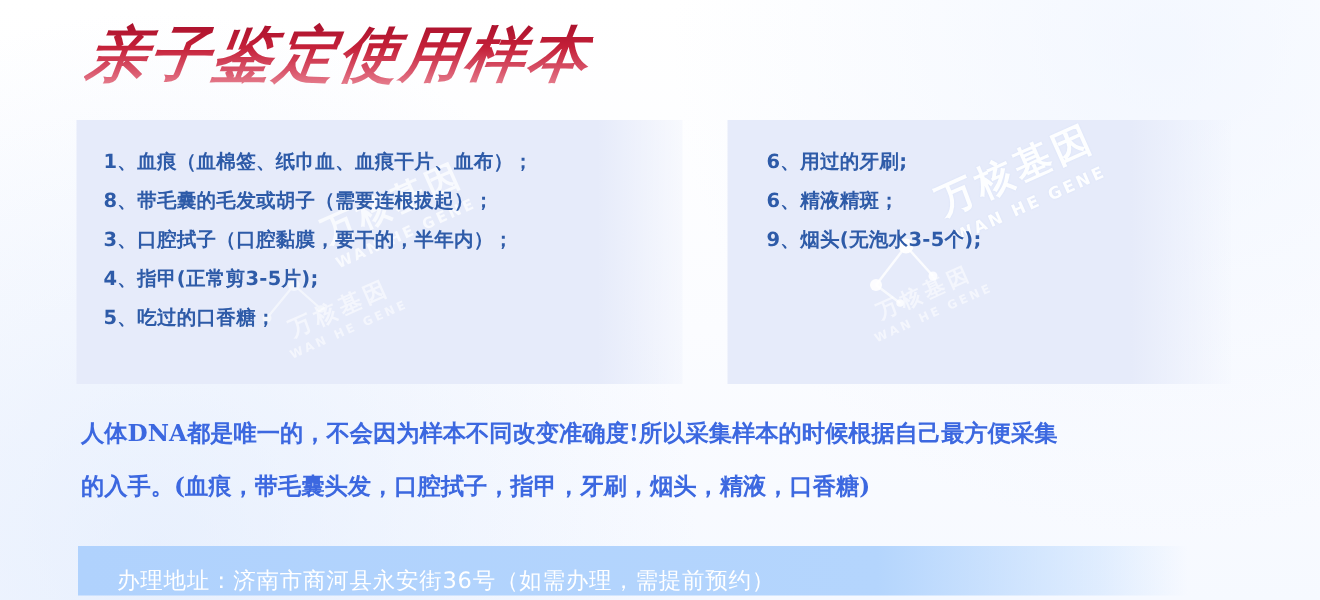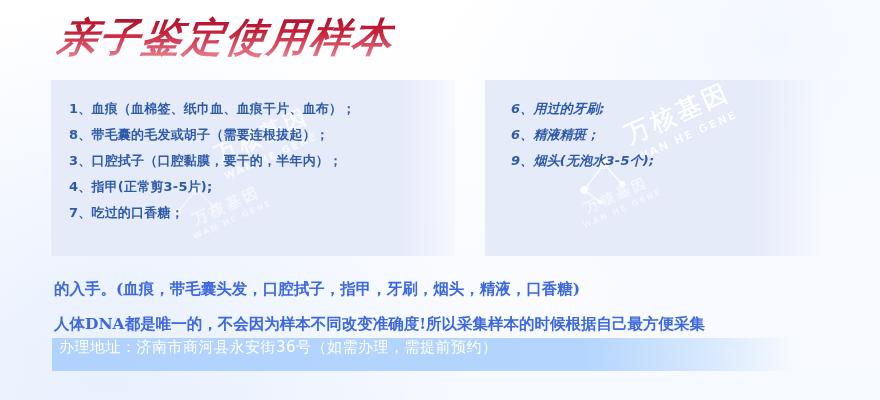--- a/index.html
+++ b/index.html
@@ -62,21 +62,20 @@
     left: 51px;
     width: 404px;
     background: linear-gradient(90deg, #e6ebfa 0%, #e6ebfa 86%, rgba(230,235,250,0.25) 100%);
     padding: 16px 10px 10px 18px;
   }
   #panel-right {
     left: 485px;
     width: 336px;
     background: linear-gradient(90deg, #e6ebfa 0%, #e6ebfa 80%, rgba(230,235,250,0.05) 100%);
     padding: 16px 10px 10px 26px;
-    font-style: italic;
   }
 
   .sample-list {
     list-style: none;
     margin: 0;
     padding: 0;
     position: relative;
     z-index: 2;
   }
   .sample-list li {
@@ -169,27 +168,27 @@
     font-weight: 700;
     color: #3c68e0;
     line-height: 35px;
     letter-spacing: 0px;
   }
 
   
   #address-banner {
     position: absolute;
     left: 52px;
-    top: 338px;
+    top: 364px;
     width: 740px;
     height: 33px;
     background: linear-gradient(90deg, #b0d2fd 0%, #b4d5fd 72%, rgba(180,213,253,0.35) 92%, rgba(180,213,253,0) 100%);
     display: flex;
-    align-items: flex-start;
-    padding-left: 7px;
+    align-items: flex-end;
+    padding-left: 26px;
     box-sizing: border-box;
   }
   #address-banner .address-text {
     font-family: "DejaVu Sans", sans-serif;
     font-size: 15px;
     font-weight: 500;
     color: #ffffff;
     letter-spacing: 0.5px;
     white-space: nowrap;
   }
@@ -202,21 +201,21 @@
   <div id="title-block">
     <h1 class="poster-title">亲子鉴定使用样本</h1>
   </div>
 
   <div class="panel" id="panel-left">
     <ul class="sample-list">
       <li>1、血痕（血棉签、纸巾血、血痕干片、血布）；</li>
       <li>8、带毛囊的毛发或胡子（需要连根拔起）；</li>
       <li>3、口腔拭子（口腔黏膜，要干的，半年内）；</li>
       <li>4、指甲(正常剪3-5片);</li>
-      <li>7、吃过的口香糖；</li>
+      <li>5、吃过的口香糖；</li>
     </ul>
   </div>
 
   <div class="panel" id="panel-right">
     <ul class="sample-list">
       <li>6、用过的牙刷;</li>
       <li>6、精液精斑；</li>
       <li>9、烟头(无泡水3-5个);</li>
     </ul>
   </div>
@@ -250,21 +249,21 @@
   <div class="wm" id="wm-faint-b">
     <span class="wm-cn">万核基因</span>
     <span class="wm-en">WAN HE GENE</span>
   </div>
   <div class="wm" id="wm-faint-c">
     <span class="wm-cn">万核基因</span>
     <span class="wm-en">WAN HE GENE</span>
   </div>
 
   <div id="note-paragraph">
+    <p>人体DNA都是唯一的，不会因为样本不同改变准确度!所以采集样本的时候根据自己最方便采集</p>
     <p>的入手。(血痕，带毛囊头发，口腔拭子，指甲，牙刷，烟头，精液，口香糖)</p>
-    <p>人体DNA都是唯一的，不会因为样本不同改变准确度!所以采集样本的时候根据自己最方便采集</p>
   </div>
 
   <div id="address-banner">
     <span class="address-text">办理地址：济南市商河县永安街36号（如需办理，需提前预约）</span>
   </div>
 
 </div>
 
 </body></html>

